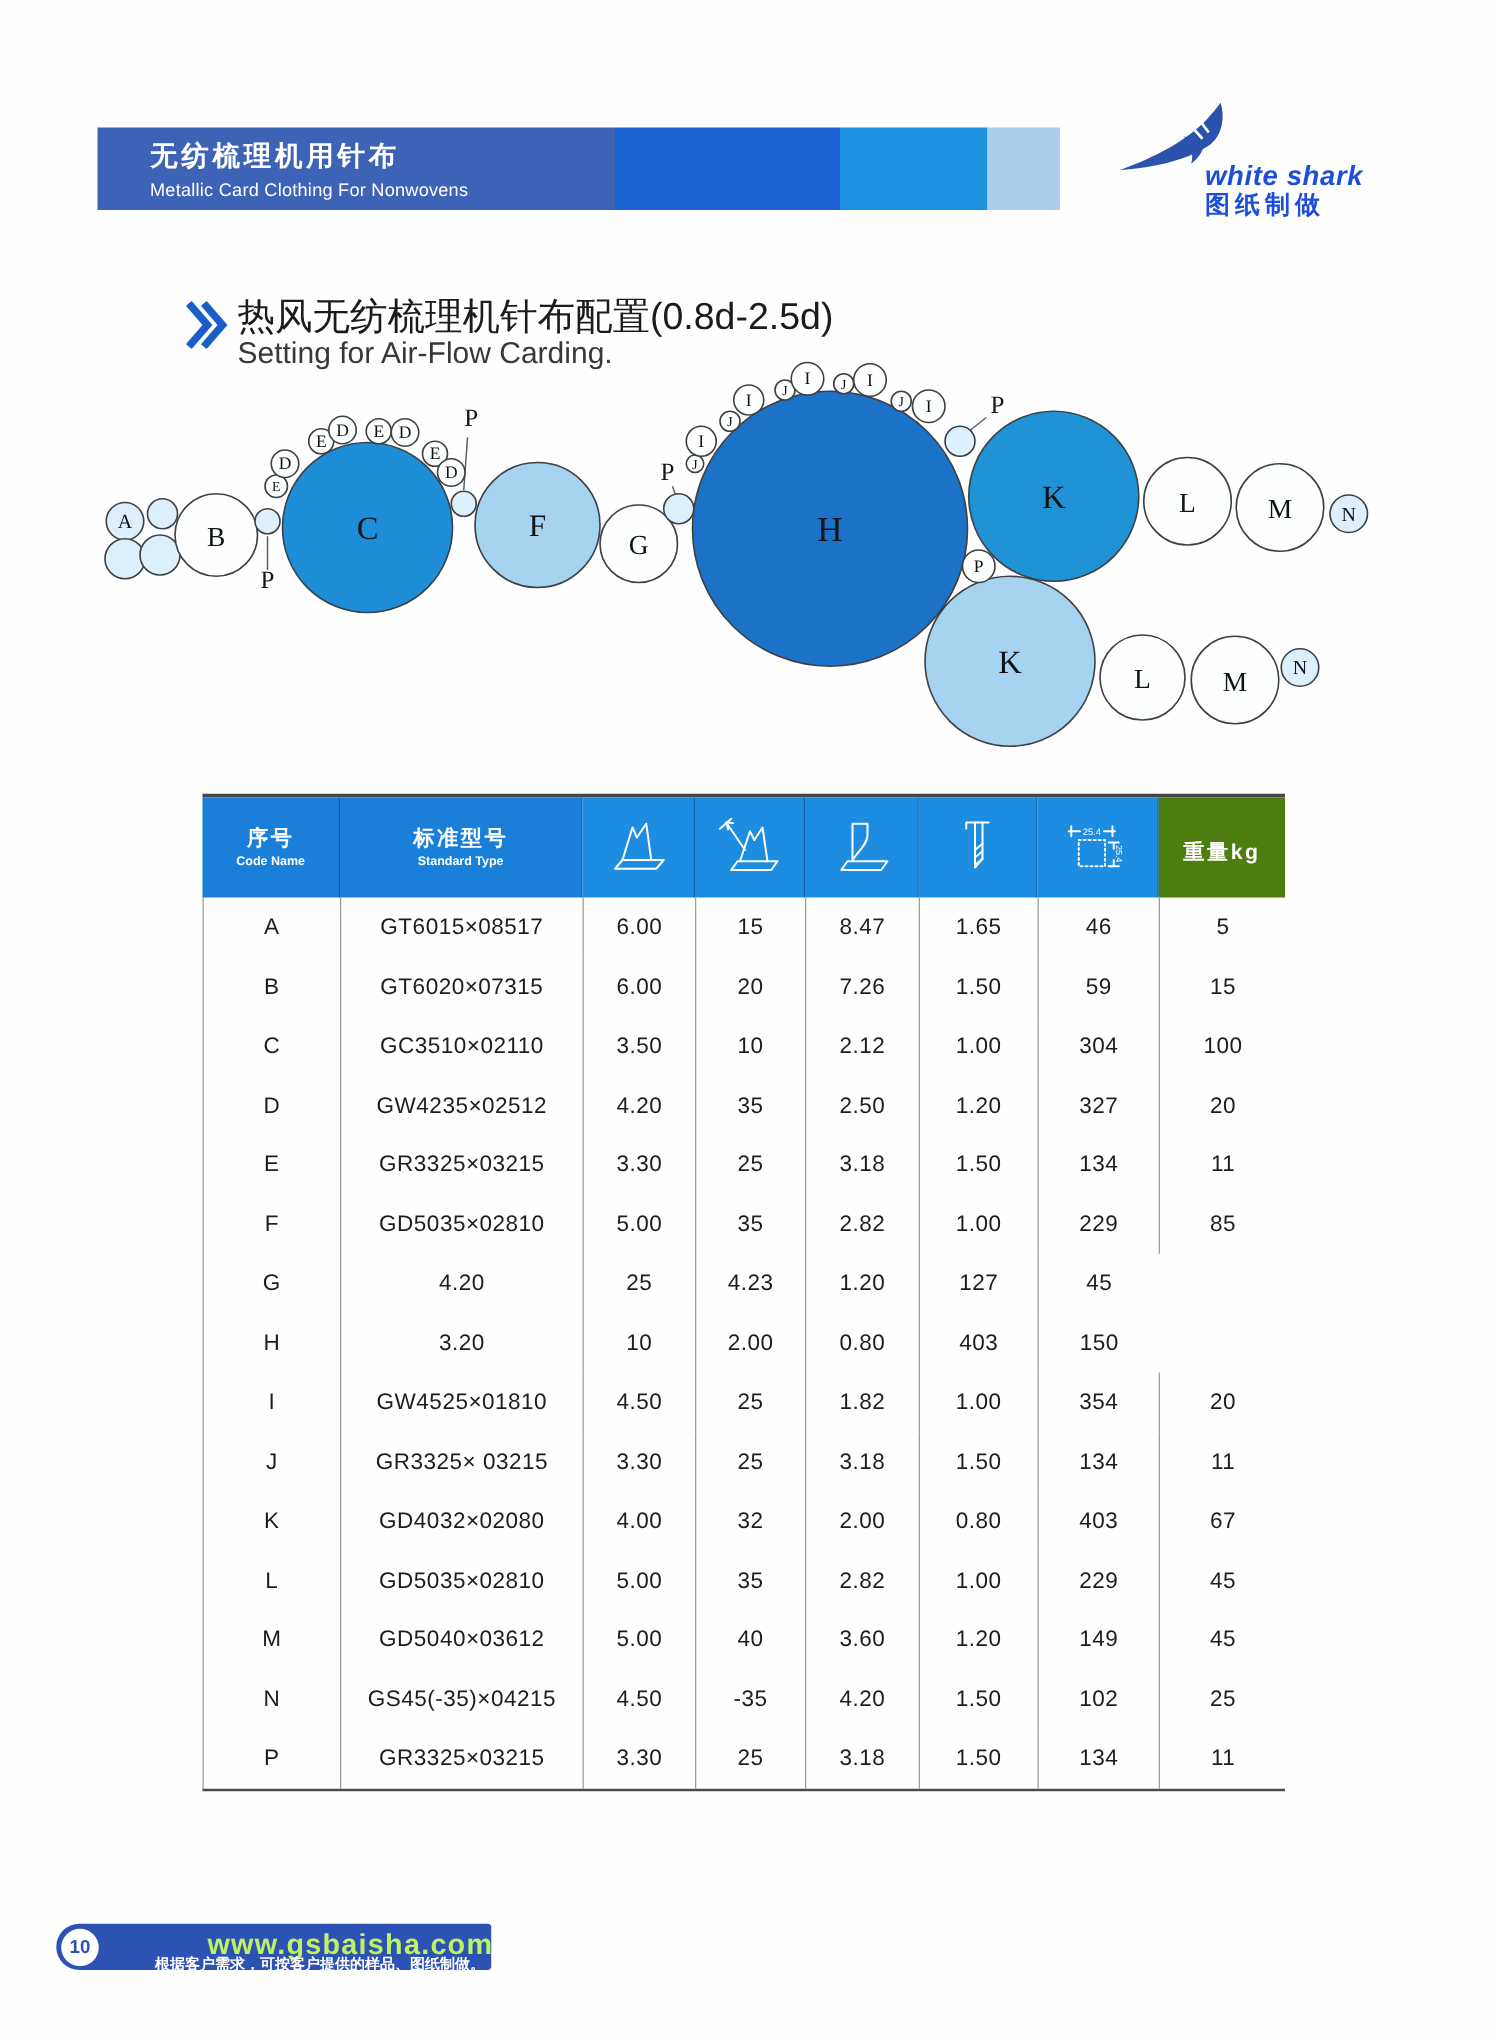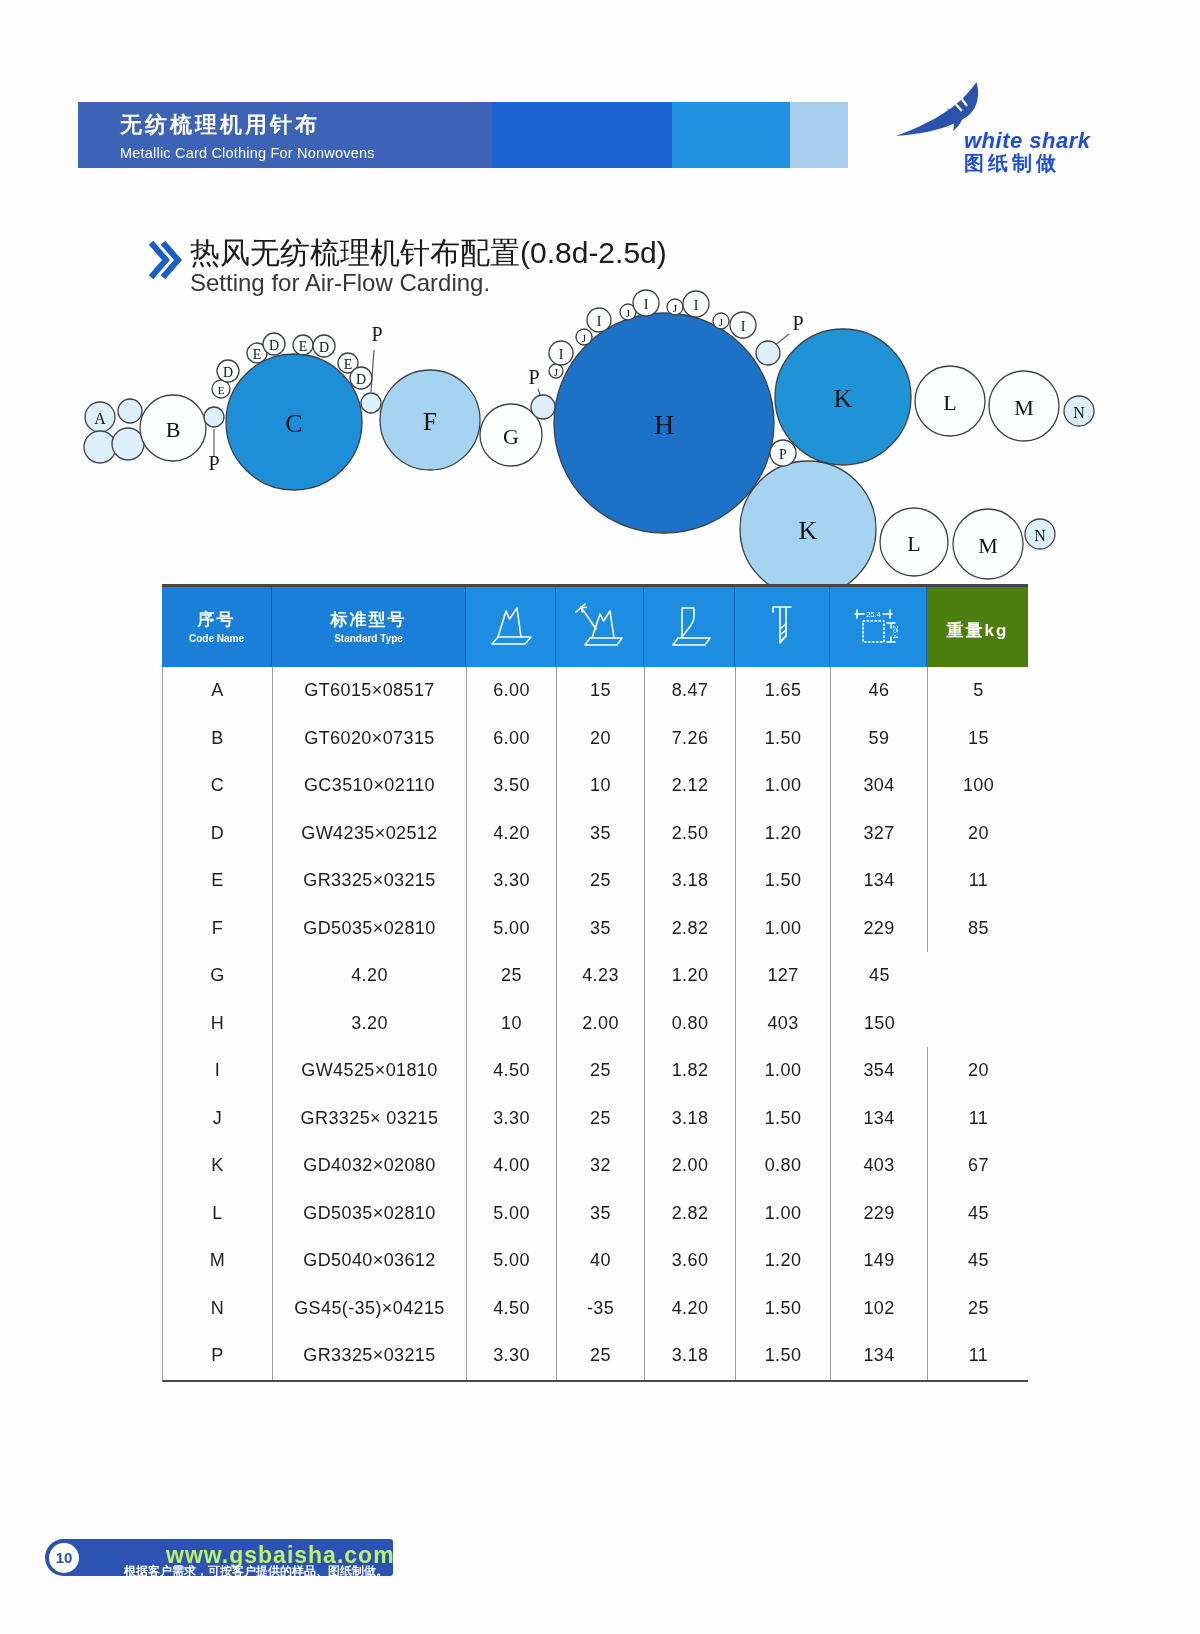--- a/index.html
+++ b/index.html
@@ -20,21 +20,21 @@
   .logo-mark{position:absolute;left:12px;top:4px;}
   .logo-en{position:absolute;left:84px;top:50px;font-size:22px;font-weight:700;font-style:italic;letter-spacing:.5px;}
   .logo-zh{position:absolute;left:84px;top:72px;font-size:20px;font-weight:700;letter-spacing:4px;}
   
   .sec-chev{position:absolute;left:149px;top:241px;}
   .sec-zh{position:absolute;left:190px;top:233px;font-size:30px;color:#1b1b1d;}
   .sec-en{position:absolute;left:190px;top:269px;font-size:24px;color:#38383a;}
   
   #diagram-svg{position:absolute;left:0;top:0;pointer-events:none;}
   
-  .tbl{position:absolute;left:162px;top:584px;width:866px;}
+  .tbl{position:absolute;left:162px;top:635px;width:866px;}
   .grid8{display:grid;grid-template-columns:110px 194px 90px 88px 91px 95px 97px 101px;}
   .thead{height:80px;border-top:3px solid #45464a;}
   .th{display:flex;flex-direction:column;align-items:center;justify-content:center;color:#fff;
       border-right:1px solid rgba(10,30,70,.35);overflow:hidden;}
   .th:last-child{border-right:none;}
   .th-b1{background:#1A7FD8;}
   .th-b2{background:#1C8DE1;}
   .th-lt{background:#4d7c0f;gap:48px;}
   .th-zh{font-size:17px;font-weight:600;letter-spacing:2px;line-height:1.2;}
   .th-en{font-size:10px;font-weight:600;margin-top:3px;white-space:nowrap;line-height:1.15;}

